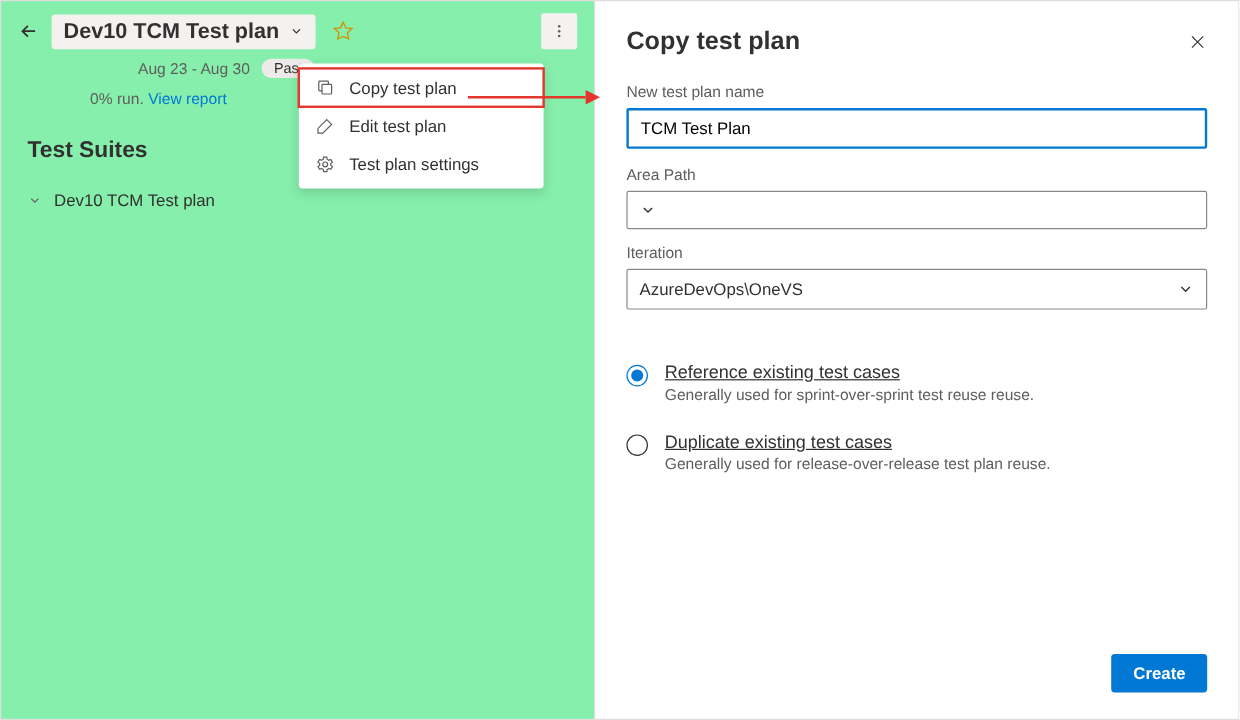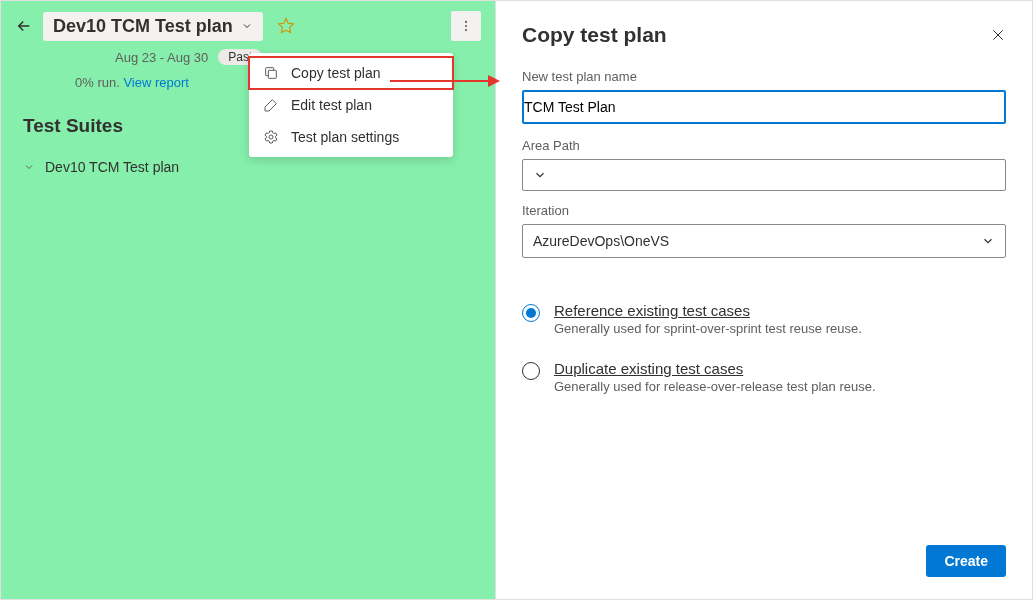--- a/index.html
+++ b/index.html
@@ -141,21 +141,21 @@
       margin-bottom: 18px;
     }
     .dialog-title { font-size: 21px; font-weight: 600; }
     .close-x { width: 16px; height: 16px; cursor: pointer; }
 
     .field-label { font-size: 13px; color: #605e5c; margin: 4px 0 6px; }
     .text-input {
       width: 100%;
       border: 2px solid #0078d4;
       border-radius: 2px;
-      padding: 7px 0;
+      padding: 7px 10px;
       font-size: 14px;
       outline: none;
     }
     .select-box {
       width: 100%;
       border: 1px solid #8a8886;
       border-radius: 2px;
       padding: 8px 10px;
       font-size: 14px;
       display: flex;

